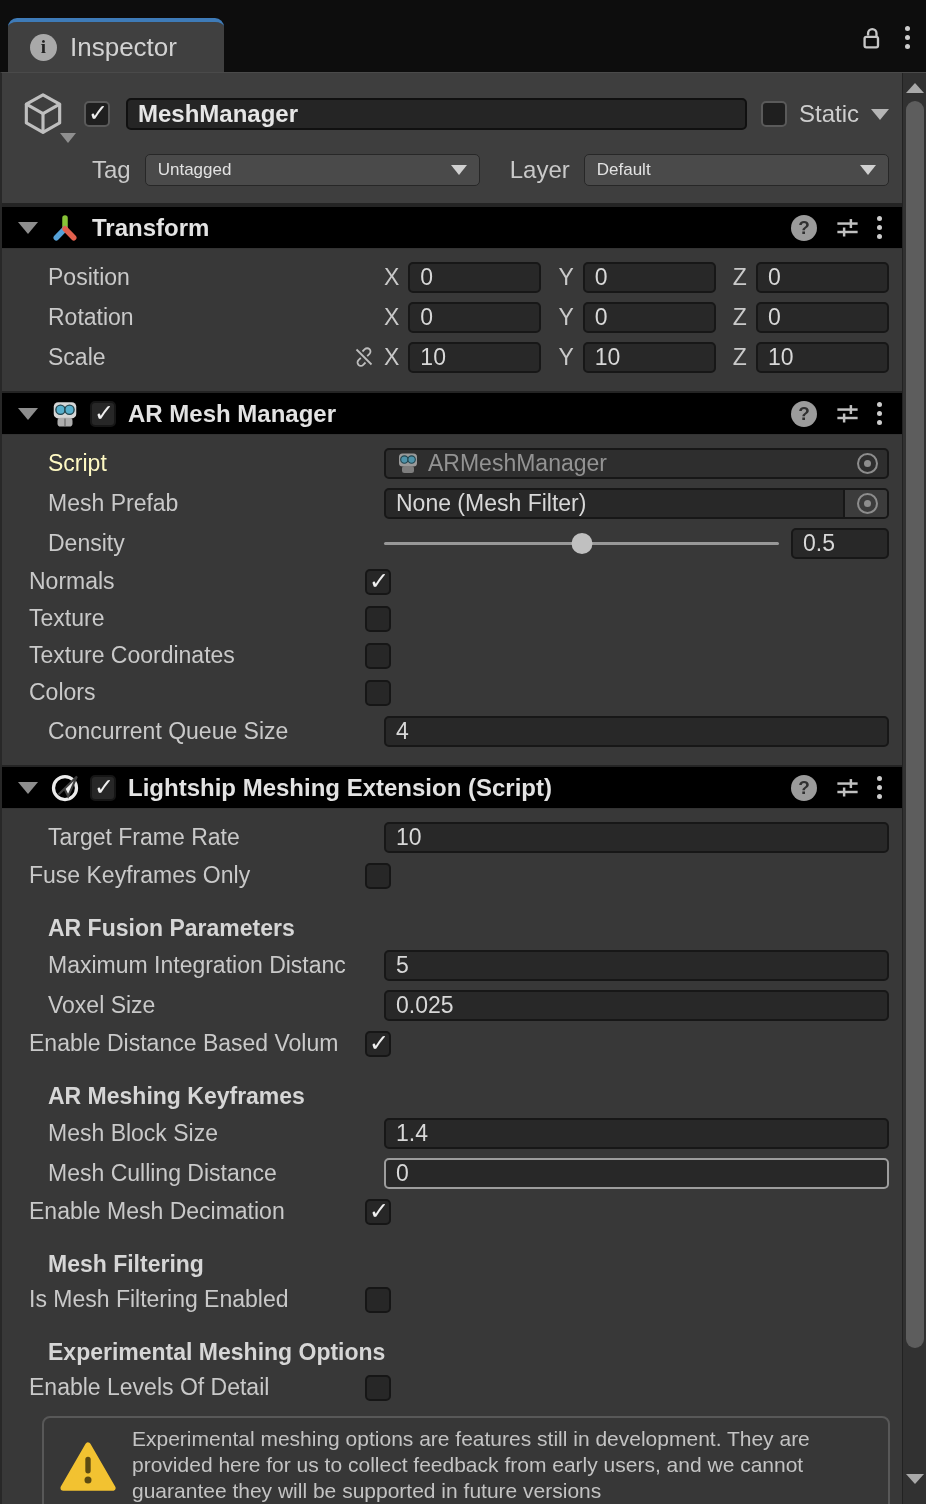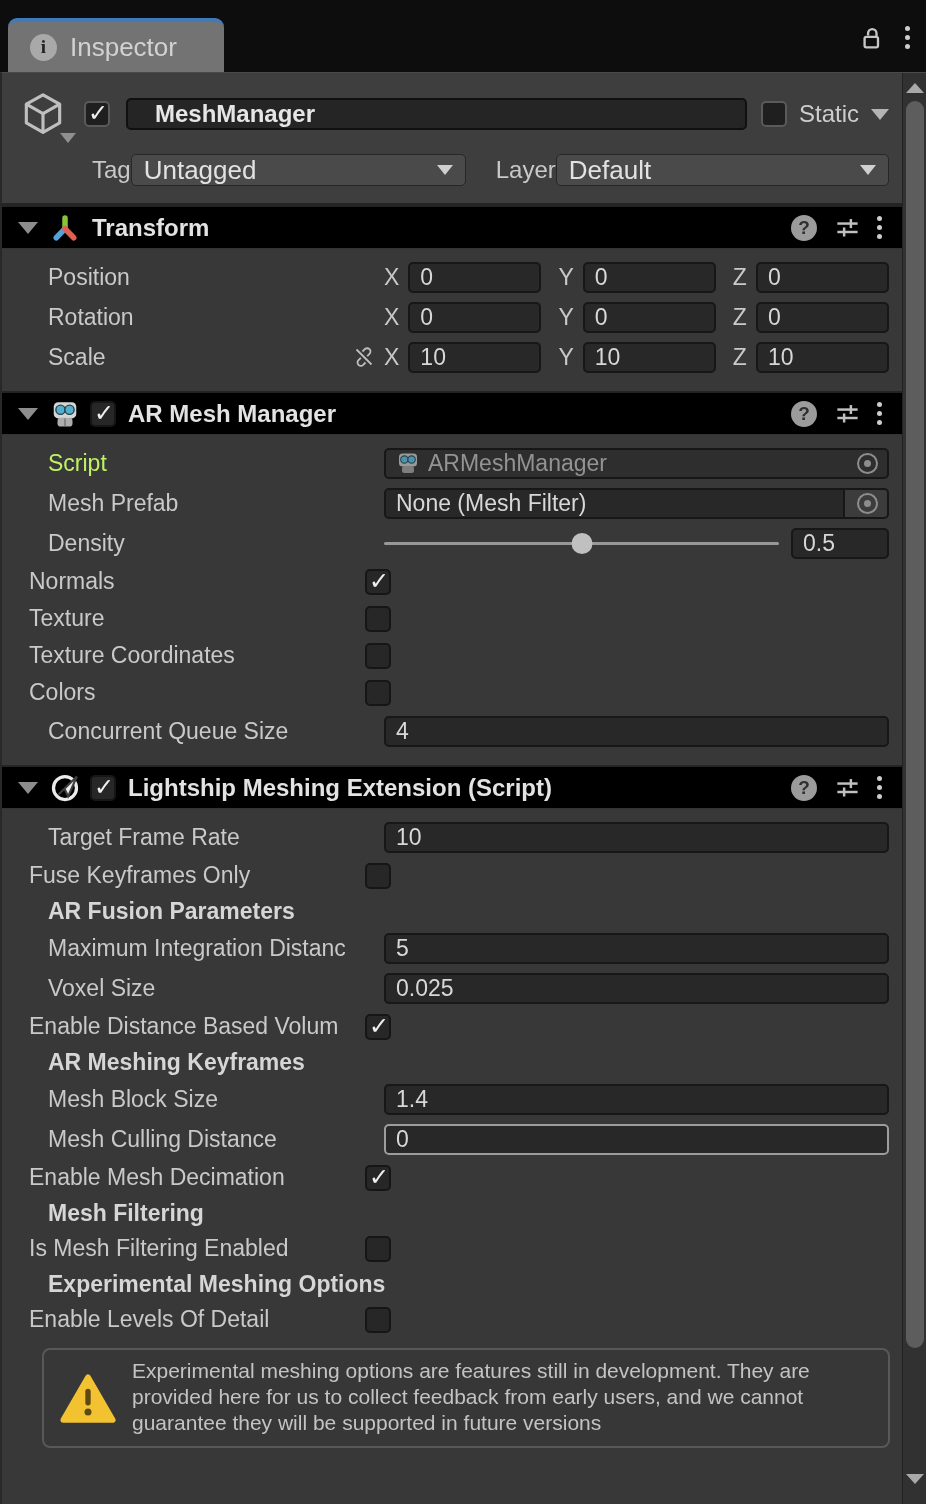--- a/index.html
+++ b/index.html
@@ -8,21 +8,21 @@
     position:relative; width:926px; height:1504px; overflow:hidden;
     background:#0d0d0d;
     font-family:"Liberation Sans","DejaVu Sans",sans-serif;
     color:#c9c9c9; font-size:23px;
     -webkit-font-smoothing:antialiased;
   }
   
   .tabbar { position:relative; height:72px; background:#0d0d0d; }
   .tab {
     position:absolute; left:8px; top:18px; width:216px; height:54px;
-    background:#737373; border-top:4px solid #3e7bb8;
+    background:#404040; border-top:4px solid #3e7bb8;
     border-radius:9px 9px 0 0;
     display:flex; align-items:center; gap:13px; padding-left:22px;
   }
   .info-circle {
     width:27px; height:27px; border-radius:50%; background:#a9a9a9;
     color:#232323; display:flex; align-items:center; justify-content:center;
     font-weight:700; font-size:19px; font-family:"Liberation Serif",serif;
   }
   .info-circle::after { content:"i"; }
   .tab-title { font-size:26px; color:#d2d2d2; }
@@ -47,30 +47,31 @@
     border-radius:5px; position:relative; flex:none;
   }
   .checkbox.hdr { border-color:#5a5a5a; background:#1f1f1f; }
   .checkbox.checked::after {
     content:"✓"; position:absolute; left:2px; top:-4px;
     color:#efefef; font-size:24px; font-weight:700;
   }
   .name-field {
     flex:1; height:32px; margin:0 14px 0 16px; background:#252525;
     border:2px solid #101010; border-radius:5px; display:flex; align-items:center;
-    padding:0 27px; font-weight:700; font-size:24px; color:#e6e6e6;
+    padding:0 10px; font-weight:700; font-size:24px; color:#e6e6e6;
   }
   .static-group { display:flex; align-items:center; gap:12px; flex:none;justify-content:space-between; }
   .static-label { font-size:24px; color:#cdcdcd; }
   .dd-caret { width:0; height:0; border-left:9px solid transparent; border-right:9px solid transparent; border-top:11px solid #b4b4b4; }
   .go-row2 { display:flex; align-items:center; padding-left:90px; margin-top:14px; height:34px; }
   .mini-label { font-size:24px; color:#c9c9c9; flex:none; }
   .dropdown {
     height:32px; background:#4a4a4a; border:1px solid #272727; border-radius:5px;
-    display:flex; align-items:center; padding:0 12px; font-size:26px; color:#e2e2e2;
+    display:flex; align-items:center; padding:0 12px; font-size:17px; color:#e2e2e2;
+    margin-left:14px;
   }
   .dropdown .dd-caret { margin-left:auto; border-top-color:#d0d0d0; border-left-width:8px; border-right-width:8px; border-top-width:10px; }
   .dd-tag { width:335px; flex:none; }
   .dd-layer { flex:1; margin-right:0; }
   
   .comp-header {
     height:44px; background:#000000; border-top:2px solid #242424; border-bottom:1px solid #333;
     display:flex; align-items:center; padding:0 16px 0 16px;
   }
   .foldout { width:0; height:0; border-left:10px solid transparent; border-right:10px solid transparent; border-top:12px solid #8d8d8d; flex:none; }
@@ -84,21 +85,21 @@
     display:flex; align-items:center; justify-content:center; font-weight:700; font-size:19px; flex:none;
   }
   .help-icon::after { content:"?"; }
   .presets-icon { width:27px; height:27px; margin-left:17px; flex:none; }
   .comp-header .kebab { margin-left:12px; }
   .comp-body { padding:8px 0 14px 0; }
   
   .prow { display:flex; align-items:center; height:40px; padding:0 13px 0 46px; }
   .prow.short { height:37px;padding-left:27px; }
   .plabel { width:336px; flex:none; white-space:nowrap; overflow:hidden; color:#c9c9c9; display:flex; align-items:center; }
-  .plabel.disabled { color:#bef264; }
+  .plabel.disabled { color:#fef9c3; }
   .plabel .link-icon { margin-left:auto; margin-right:8px; width:24px; height:24px; }
   .pvalue { flex:1; display:flex; align-items:center; min-width:0; }
   .field {
     height:31px; background:#282828; border:2px solid #171717; border-radius:5px;
     display:flex; align-items:center; padding:0 10px; color:#d8d8d8; min-width:0;
   }
   .field.full { flex:1; }
   .field.focused { border-color:#9d9d9d; }
   .field.disabled { background:#2e2e2e; color:#939393; }
   .axis-lbl { flex:none; margin-right:9px; color:#c9c9c9; }
@@ -110,21 +111,21 @@
   .picker i { width:7px; height:7px; border-radius:50%; background:#8d8d8d; }
   .obj-field .picker { margin-left:auto; margin-right:9px; }
   .picker-seg { margin-left:auto; align-self:stretch; width:44px; background:#3c3c3c; border-left:2px solid #171717; border-radius:0 3px 3px 0; display:flex; align-items:center; justify-content:center; flex:none; }
   .mini-robot { width:24px; height:24px; margin-right:8px; flex:none; }
   
   .slider { position:relative; flex:1; height:31px; margin-right:12px; }
   .slider-track { position:absolute; left:0; right:0; top:14px; height:3px; background:#989898; border-radius:2px; }
   .slider-handle { position:absolute; top:5px; width:21px; height:21px; border-radius:50%; background:#c0c0c0; transform:translateX(-50%); }
   .slider-value { width:98px; flex:none; }
   
-  .heading-row { height:34px; padding-left:46px; display:flex; align-items:center;
+  .heading-row { height:34px; margin-top:17px; padding-left:46px; display:flex; align-items:center;
     font-weight:700; color:#d6d6d6; white-space:nowrap; }
   
   .helpbox {
     margin:10px 12px 0 40px; border:2px solid #585858; border-radius:8px;
     background:#373737; display:flex; align-items:center; gap:16px; padding:8px 16px 10px 16px;
   }
   .warn-icon { width:56px; height:52px; flex:none; }
   .warn-text { font-size:21px; line-height:26px; color:#c3c3c3; }
   
   .scrollbar { position:absolute; top:0; right:0; bottom:0; width:24px; background:#313131; border-left:1px solid #222; }

